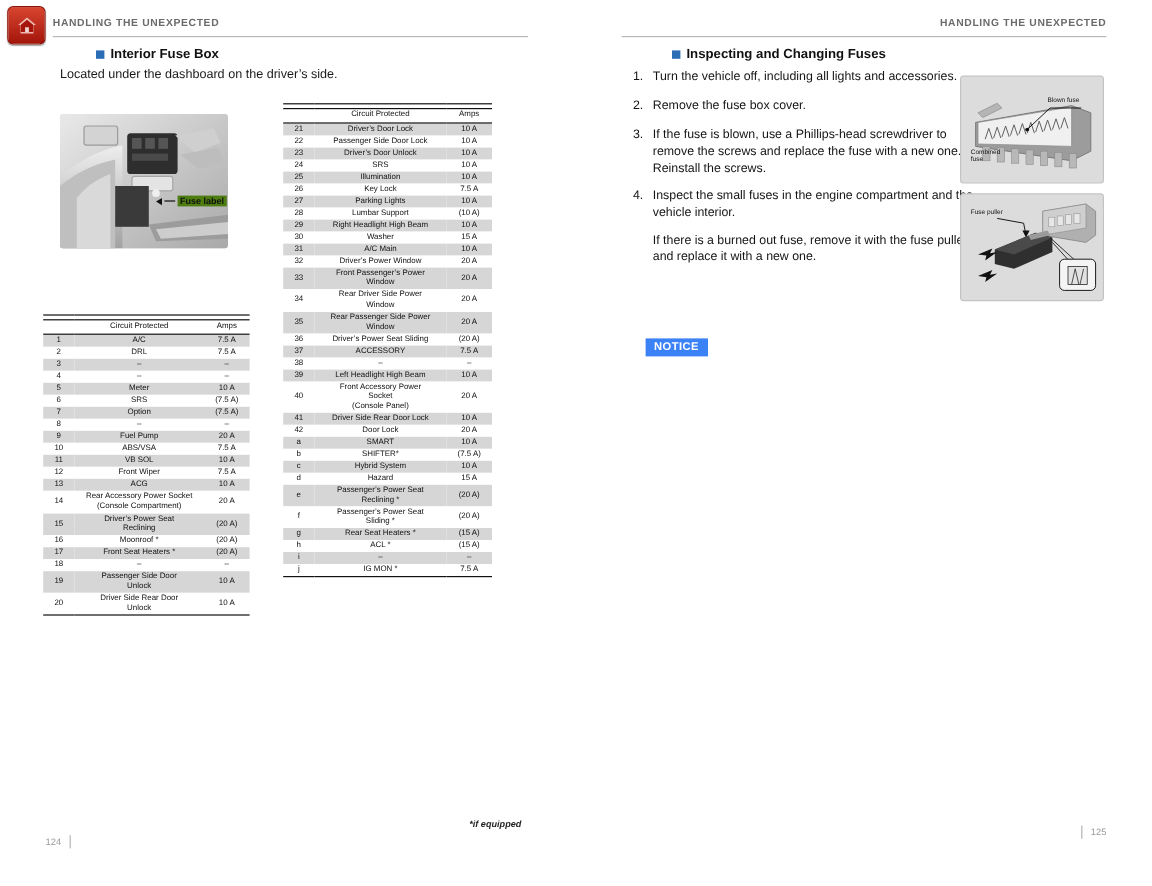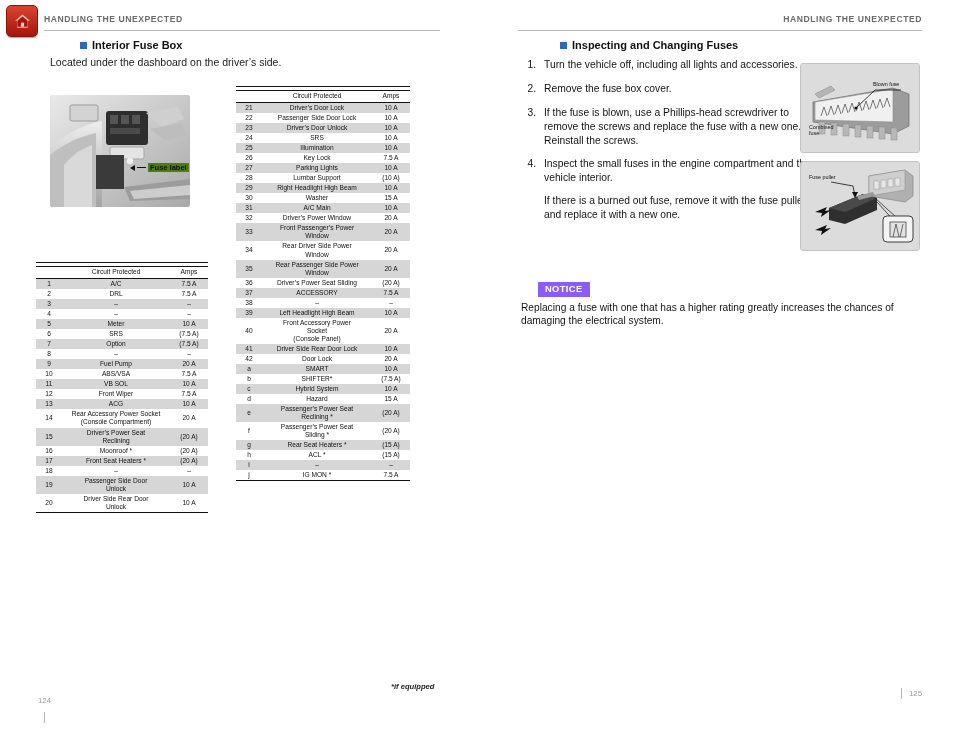--- a/index.html
+++ b/index.html
@@ -120,38 +120,38 @@
     position:absolute;background:#dcdcdc;border:1px solid #c3c3c3;border-radius:3px;
     overflow:hidden;
   }
   .rimg.one{left:800px;top:63px;width:118px;height:88px;}
   .rimg.two{left:800px;top:161px;width:118px;height:88px;}
   .rimg .tag{position:absolute;font-size:5.4px;color:#111;line-height:1.15;}
 
   
   .notice-box{
     position:absolute;left:538px;top:282px;
-    background:#8b5cf6;color:#fff;font-size:9.3px;font-weight:bold;
+    background:#3b82f6;color:#fff;font-size:9.3px;font-weight:bold;
     letter-spacing:.4px;padding:2px 7px 3px;
   }
   .notice-text{
     position:absolute;left:521px;top:301px;width:410px;
     font-size:10.2px;line-height:1.3;color:#141414;
   }
 
   
   .footnote{
     position:absolute;left:391px;top:682px;
     font-size:7.6px;font-style:italic;font-weight:bold;color:#222;
   }
   .folio{
     position:absolute;font-size:7.8px;color:#9a9a9a;
     display:flex;align-items:center;gap:7px;
   }
-  .folio.l{left:38px;top:696px;flex-direction:column;}
+  .folio.l{left:38px;top:696px;}
   .folio.r{right:38px;top:688px;justify-content:space-between;}
   .folio .bar{display:inline-block;width:1px;height:11px;background:#b5b5b5;}
 
   
   .watermark{
     position:absolute;left:676px;top:697px;
     font-size:26px;color:#b4b4b4;letter-spacing:-.4px;
     font-family:"DejaVu Sans", sans-serif;
     white-space:nowrap;
   }
@@ -616,20 +616,19 @@
       <path d="M92 75 l3-13 3 13 M99 75 l3-13" stroke="#333" stroke-width=".7" fill="none"></path>
       <g fill="#111">
         <path d="M14 50 l12-5 -2 4 6 -1 -10 7 1-4z"></path>
         <path d="M14 68 l12-5 -2 4 6 -1 -10 7 1-4z"></path>
       </g>
     </svg>
     <span class="tag" style="left:8px;top:12px;">Fuse puller</span>
   </div>
 
   <div class="notice-box">NOTICE</div>
-  <div class="notice-text">Replacing a fuse with one that has a higher rating greatly increases the chances of damaging the electrical system.</div>
 
   <div class="folio r">
     <span class="bar"></span>
     <span>125</span>
   </div>
 
 </div>
 
 </body></html>

